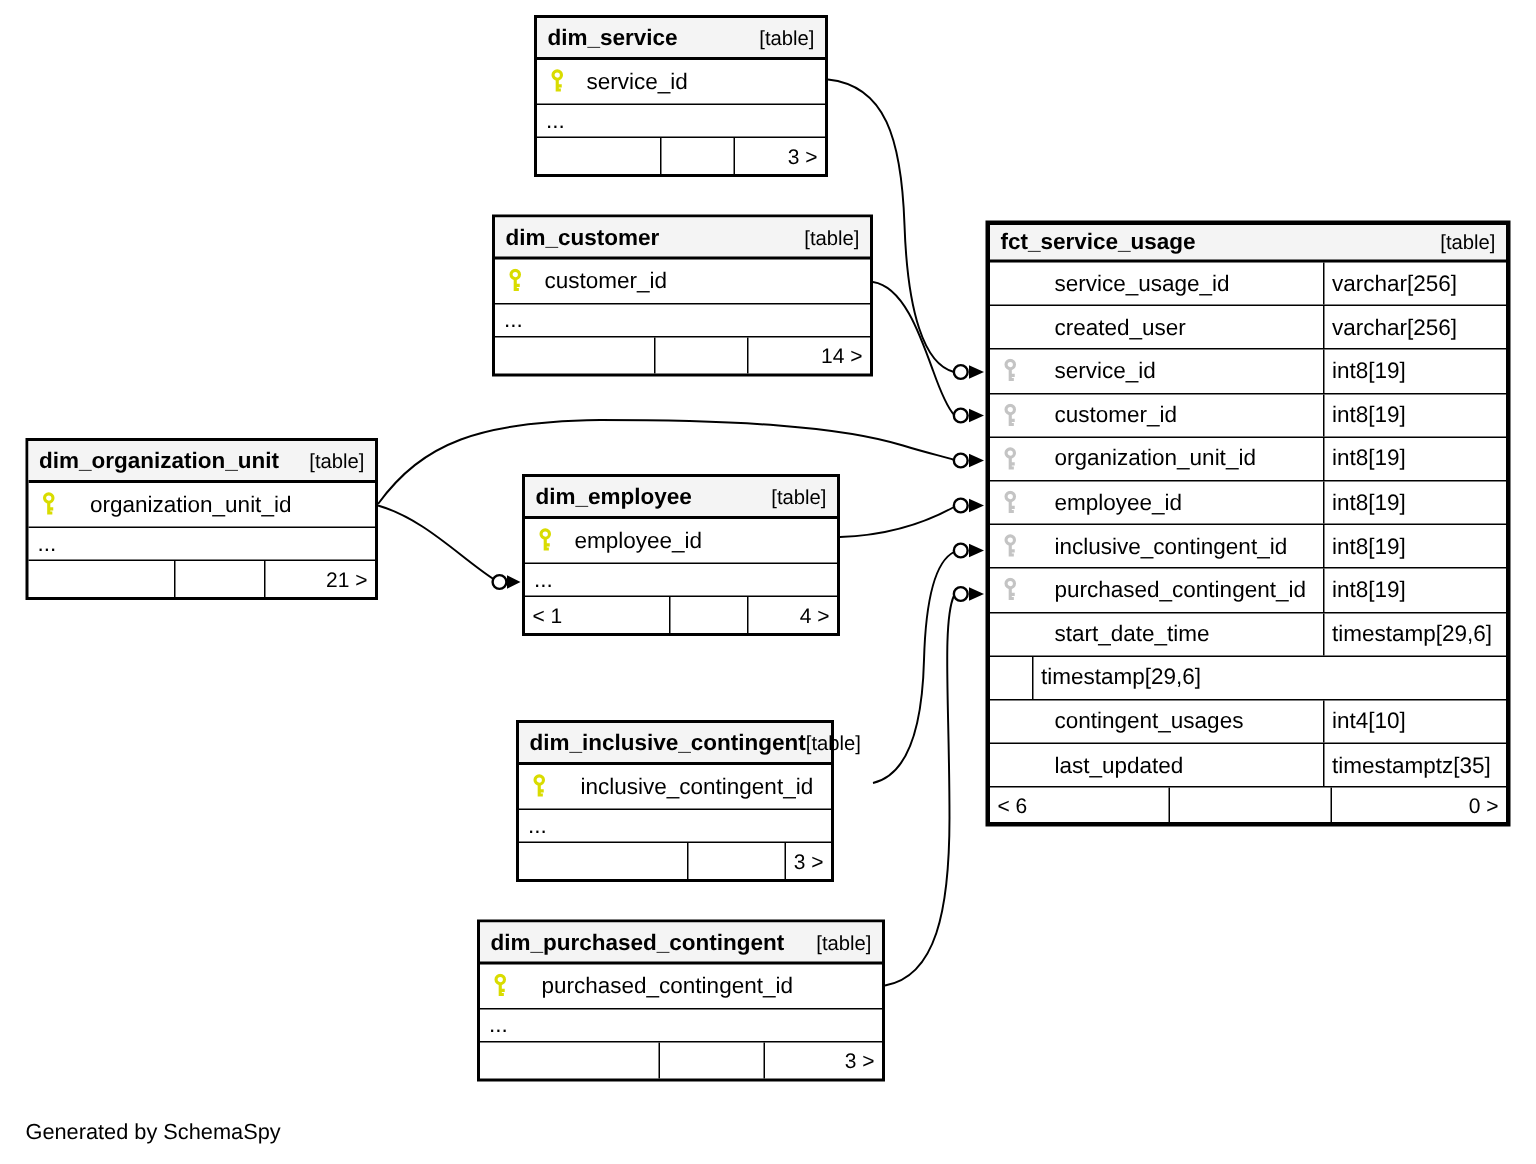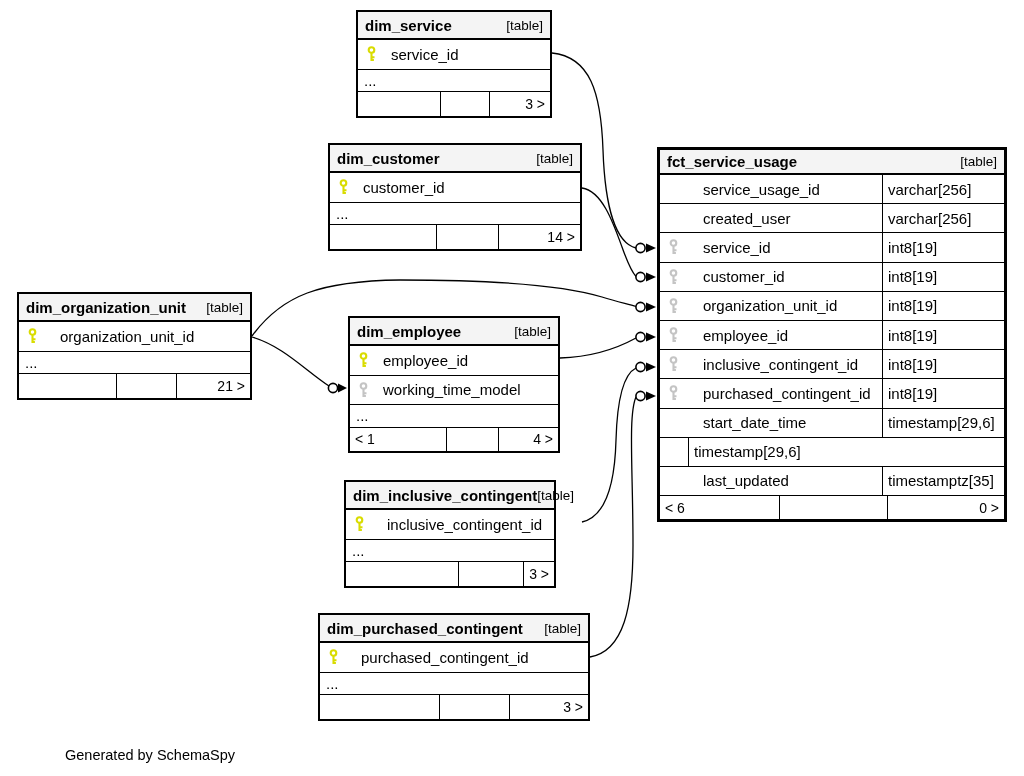--- a/index.html
+++ b/index.html
@@ -60,21 +60,21 @@
   #t6 .col-row{height:29.2px;padding-left:8px;}
   #t6 .key-slot{width:11px;margin-right:9px;}
   #t6 .col-name{flex:1;margin-left:15px;}
   #t6 .col-type{
     width:122px;flex:none;height:100%;display:flex;align-items:center;
     padding:0 5px;border-left:1.5px solid #000;box-sizing:border-box;white-space:nowrap;
   }
   #t6 .tbl-footer{height:23px;}
   #t6 .cell:nth-child(1){width:120px;} #t6 .cell:nth-child(2){width:108px;}
   .footer-note{
-    position:absolute;left:17px;top:747px;font-size:14.5px;z-index:2;margin-left:48px;
+    position:absolute;left:17px;top:747px;font-size:14.5px;z-index:2;
   }
 </style>
 </head>
 <body>
 
 <svg id="edges" width="1024" height="776" viewBox="0 0 1024 776">
   <g fill="none" stroke="#000" stroke-width="1.3">
     <path d="M 552,53 C 590,57 601,92 603,150 C 605,208 616,243 636,248"></path>
     <path d="M 582,188 C 602,191 613,222 622,247 C 627,261 631,271 636,276.5"></path>
     <path d="M 252,336 C 282,295 320,281 400,280 C 490,280 560,284 602,297 C 618,302 628,304 636,306.5"></path>
@@ -176,29 +176,20 @@
   </div>
   <div class="col-row">
     <span class="key-slot">
         <svg class="key-icon pk" width="11" height="16" viewBox="0 0 11 16">
           <circle cx="5.5" cy="4" r="2.8" fill="none" stroke="currentColor" stroke-width="2.1"></circle>
           <path d="M5.5 6.8 V15 M5.5 11.2 h3 M5.5 14 h2.4" stroke="currentColor" stroke-width="2.1" fill="none"></path>
         </svg>
       </span>
     <span class="col-name">employee_id</span>
   </div>
-  <div class="col-row">
-    <span class="key-slot">
-        <svg class="key-icon fk" width="11" height="16" viewBox="0 0 11 16">
-          <circle cx="5.5" cy="4" r="2.8" fill="none" stroke="currentColor" stroke-width="2.1"></circle>
-          <path d="M5.5 6.8 V15 M5.5 11.2 h3 M5.5 14 h2.4" stroke="currentColor" stroke-width="2.1" fill="none"></path>
-        </svg>
-      </span>
-    <span class="col-name">working_time_model</span>
-  </div>
   <div class="ellipsis-row">...</div>
   <div class="tbl-footer">
     <div class="cell">&lt; 1</div>
     <div class="cell"></div>
     <div class="cell">4 &gt;</div>
   </div>
 </div>
 
 <div class="db-table" id="t4">
   <div class="tbl-header">
@@ -324,20 +315,25 @@
     <span class="key-slot"></span>
     <span class="col-name">start_date_time</span>
     <span class="col-type">timestamp[29,6]</span>
   </div>
   <div class="col-row">
     <span class="key-slot"></span>
     <span class="col-type">timestamp[29,6]</span>
   </div>
   <div class="col-row">
     <span class="key-slot"></span>
+    <span class="col-name">contingent_usages</span>
+    <span class="col-type">int4[10]</span>
+  </div>
+  <div class="col-row">
+    <span class="key-slot"></span>
     <span class="col-name">last_updated</span>
     <span class="col-type">timestamptz[35]</span>
   </div>
 
   <div class="tbl-footer">
     <div class="cell">&lt; 6</div>
     <div class="cell"></div>
     <div class="cell">0 &gt;</div>
   </div>
 </div>

